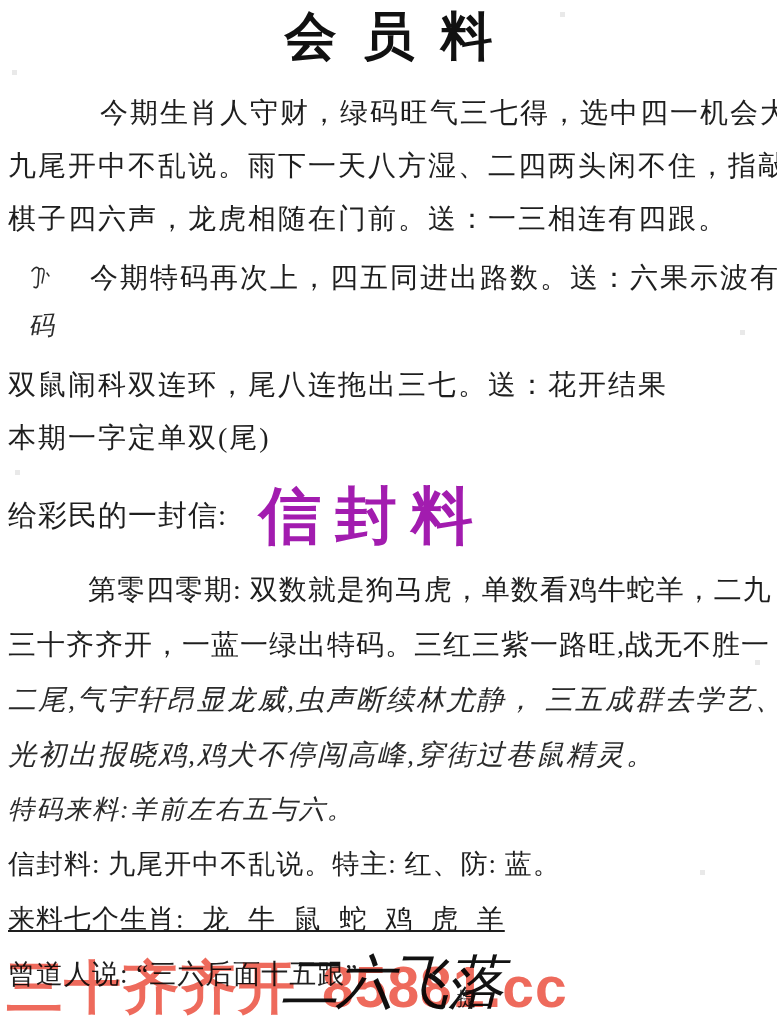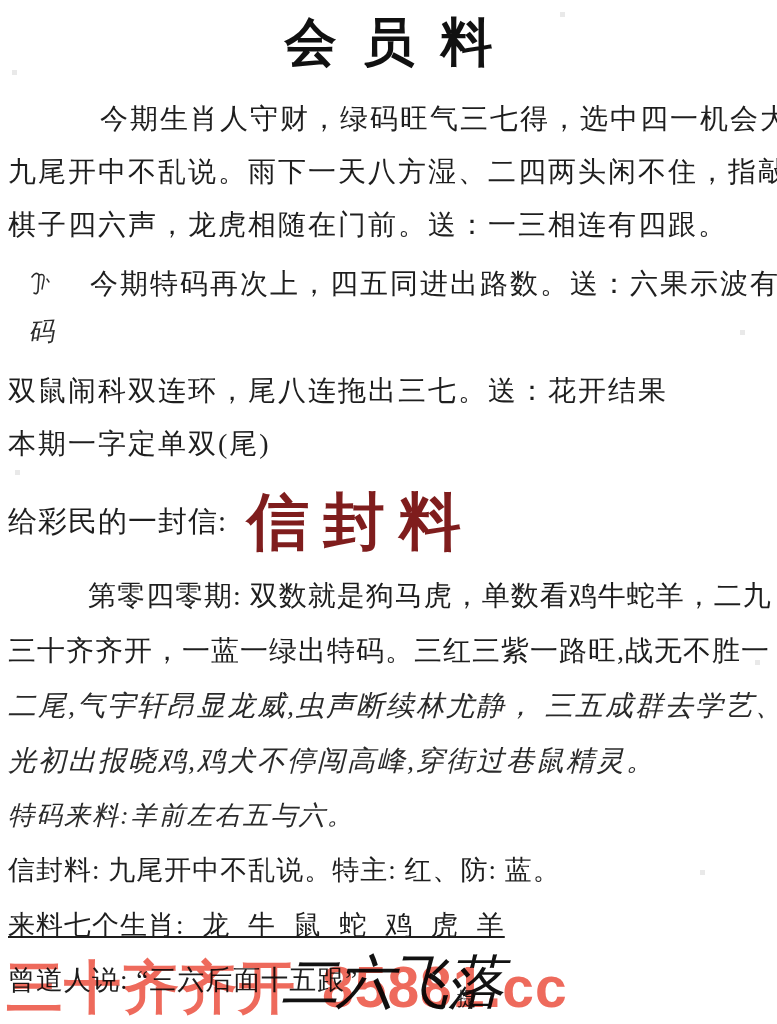--- a/index.html
+++ b/index.html
@@ -8,21 +8,21 @@
     background:#ffffff;
     font-family:"Liberation Serif","DejaVu Serif",serif;
     color:#1e1e1e;
     overflow:hidden;
     position:relative;
   }
   .doc{position:absolute;inset:0;padding:0 8px;box-sizing:border-box;}
 
   
   .main-title{
-    margin:8px 0 14px 0;
+    margin:2px 0 14px 0;
     text-align:center;
     font-size:52px;
     font-weight:700;
     letter-spacing:26px;
     text-indent:26px;
     color:#111;
   }
   .tline{
     font-size:28px;
     line-height:53px;
@@ -46,22 +46,22 @@
   }
 
   
   .section-head{
     display:flex;align-items:center;
     height:92px;margin-top:6px;
   }
   .section-label{font-size:29px;letter-spacing:1px;white-space:nowrap;}
   .section-title{
     font-size:62px;font-weight:700;
-    letter-spacing:14px;margin-left:20px;
-    color:#7f1d1d;white-space:nowrap;
+    letter-spacing:14px;margin-left:32px;
+    color:#a21caf;white-space:nowrap;
   }
   .tline2{
     font-size:28px;line-height:55px;height:55px;
     letter-spacing:1px;white-space:nowrap;
   }
   .hand{font-style:italic;color:#2a2a2a;letter-spacing:2px;}
   .zodiac{word-spacing:10px;}
 
   
   .hand-overlay{

